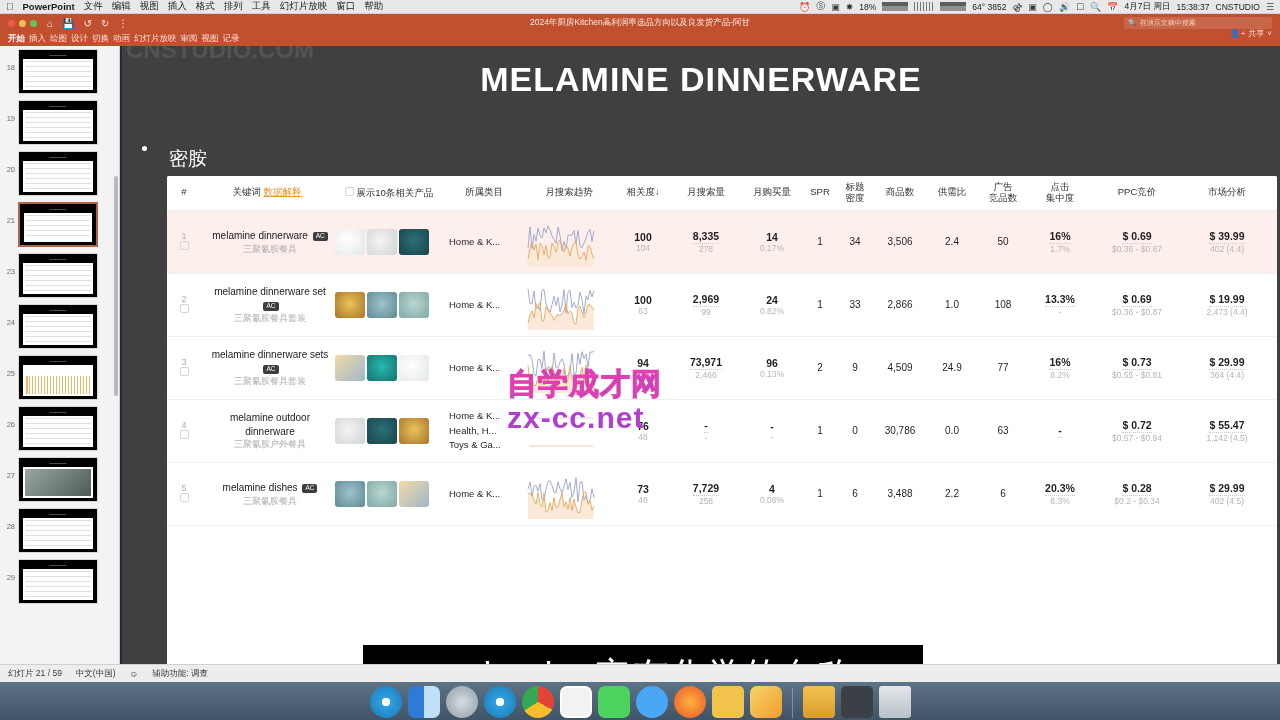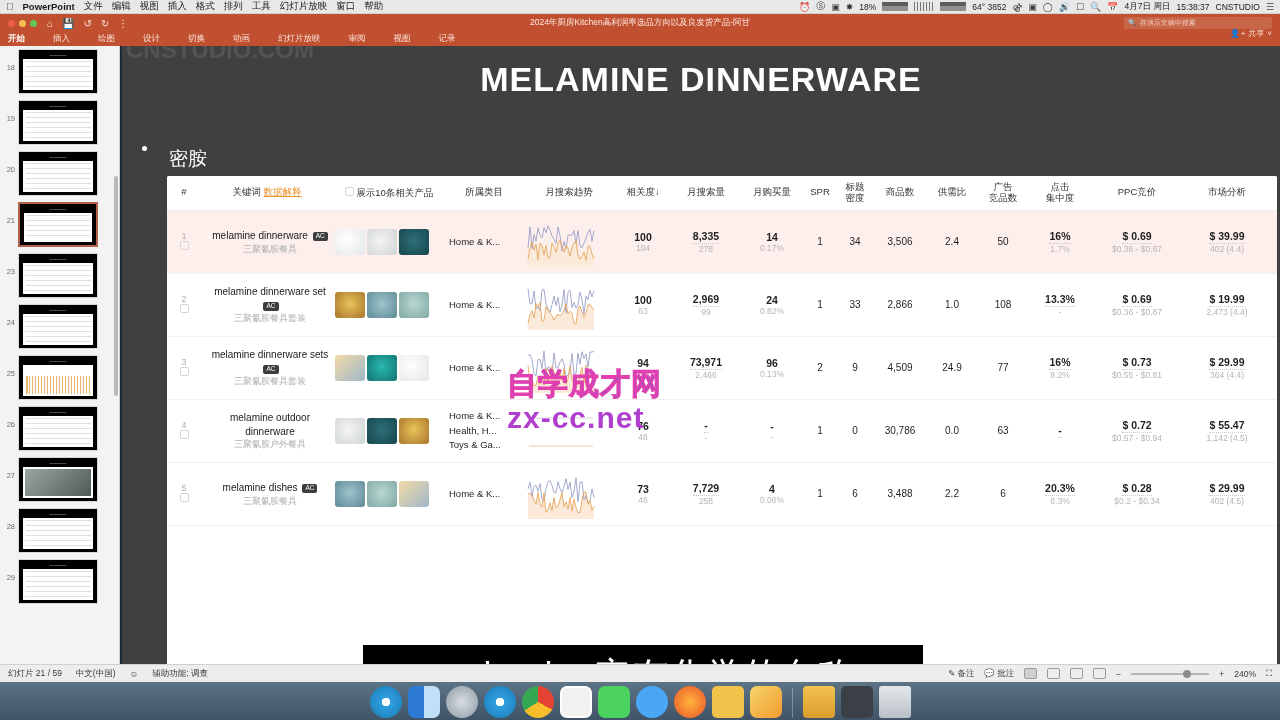--- a/index.html
+++ b/index.html
@@ -41,21 +41,21 @@
     font-size: 8.5px; color: #fde9e2; pointer-events: none;
   }
   .searchbox {
     margin-left: auto; width: 148px; height: 12px; border-radius: 2px;
     background: rgba(255,255,255,.13); display: flex; align-items: center;
     padding: 0 4px; gap: 3px; font-size: 7px; color: #f2cfc3; z-index: 2;
   }
 
   .ppt-ribbon {
     position: absolute; top: 32px; left: 0; width: 1280px; height: 14px;
-    background: #c0502f; display: flex; align-items: center; gap: 28px;
+    background: #c0502f; display: flex; align-items: center; gap: 4px;
     padding: 0 8px; font-size: 8.5px; color: #fbe3da;
   }
   .ppt-ribbon .tab.active { color: #ffffff; font-weight: bold; }
   .share-btn {
     position: absolute; top: 28px; right: 8px; font-size: 8px; color: #fbe3da;
     display: flex; align-items: center; gap: 3px; z-index: 3;
   }
 
   
   .thumbs {
@@ -727,35 +727,20 @@
     </div>
   </div>
 
   <div class="caption">melamine它有化学的名称</div>
 
   <div class="statusbar">
     <span>幻灯片 21 / 59</span>
     <span>中文(中国)</span>
     <span>☺</span>
     <span>辅助功能: 调查</span>
-    <span class="right">
-      <span>✎ <span>备注</span></span>
-      <span>💬 <span>批注</span></span>
-      <span class="viewbtn act"></span>
-      <span class="viewbtn"></span>
-      <span class="viewbtn"></span>
-      <span class="viewbtn"></span>
-      <span>−</span>
-      <span class="zoomtrack">
-          <span class="zoomknob"></span>
-        </span>
-      <span>+</span>
-      <span>240%</span>
-      <span>⛶</span>
-    </span>
   </div>
 
   <div class="dock">
     <div class="dicon" style="background:radial-gradient(circle at 50% 50%,#fff 18%,#2f9fe0 20%,#1b7ab5 100%);border-radius:50%"></div>
     <div class="dicon" style="background:linear-gradient(90deg,#2d7bd4 50%,#bfe0f7 50%)"></div>
     <div class="dicon" style="background:radial-gradient(circle,#d8dde2,#8d9aa6);border-radius:50%"></div>
     <div class="dicon" style="background:radial-gradient(circle at 50% 50%,#fff 18%,#2f9fe0 20%,#1b7ab5 100%);border-radius:50%"></div>
     <div class="dicon" style="background:conic-gradient(#e44335 0 33%,#f7bd2a 33% 66%,#34a853 66% 100%);border-radius:50%"></div>
     <div class="dicon" style="background:#f2f2f2;border:2px solid #fff"></div>
     <div class="dicon" style="background:#4cd25f"></div>

